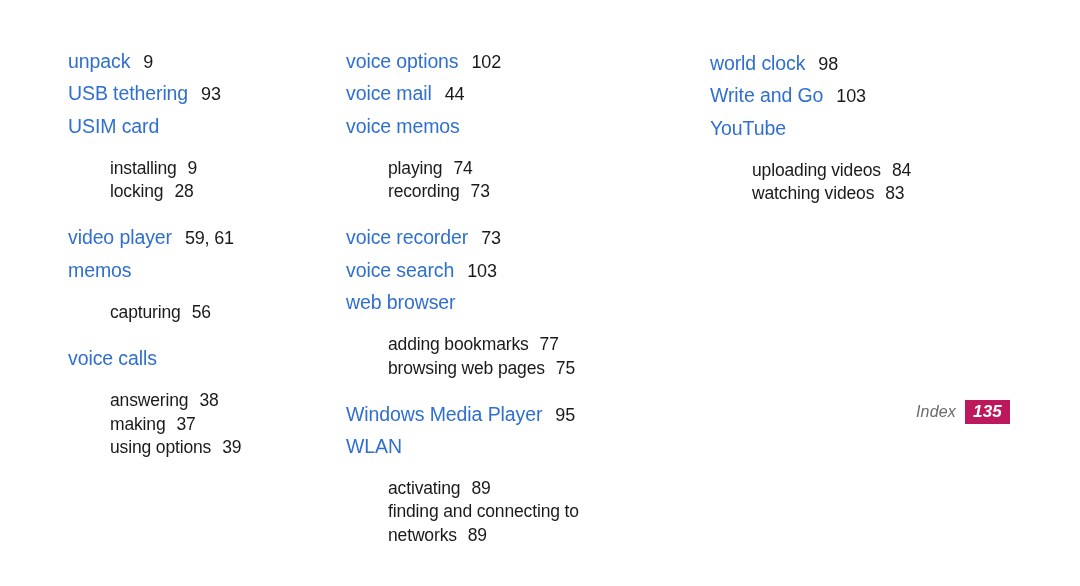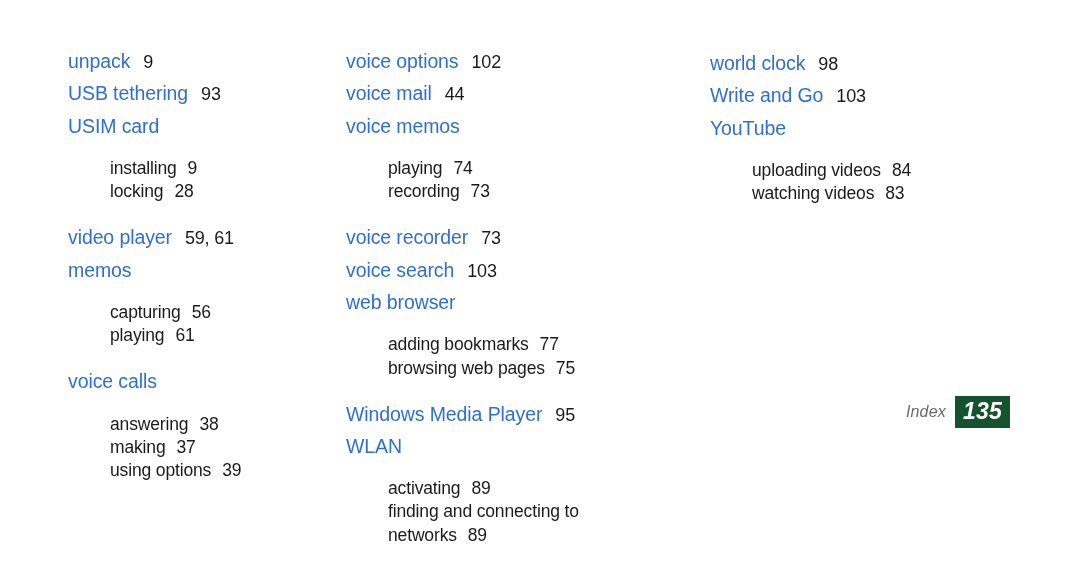--- a/index.html
+++ b/index.html
@@ -105,24 +105,24 @@
 
   .footer-label {
     font-style: italic;
     color: #6b6b6b;
     font-size: 16px;
     letter-spacing: 0.2px;
   }
 
   .footer-badge {
     margin-left: 9px;
-    background: #14532d;
+    background: #be185d;
     color: #ffffff;
     font-style: italic;
-    font-size: 23px;
+    font-size: 17px;
     font-weight: 600;
     padding: 2px 8px 3px 8px;
     line-height: 1.15;
     letter-spacing: 0.2px;
   }
 </style>
 </head>
 <body>
 
 <div class="page">
@@ -142,21 +142,20 @@
             <div class="sub"><span class="sub-label">locking</span><span class="sub-pages">28</span></div>
           </div>
         </div>
         <div class="entry">
           <div class="entry-head"><span class="term">video player</span><span class="pages">59, 61</span></div>
         </div>
         <div class="entry">
           <div class="entry-head"><span class="term">memos</span></div>
           <div class="subs">
             <div class="sub"><span class="sub-label">capturing</span><span class="sub-pages">56</span></div>
-            <div class="sub"><span class="sub-label">playing</span><span class="sub-pages">61</span></div>
           </div>
         </div>
         <div class="entry">
           <div class="entry-head"><span class="term">voice calls</span></div>
           <div class="subs">
             <div class="sub"><span class="sub-label">answering</span><span class="sub-pages">38</span></div>
             <div class="sub"><span class="sub-label">making</span><span class="sub-pages">37</span></div>
             <div class="sub"><span class="sub-label">using options</span><span class="sub-pages">39</span></div>
           </div>
         </div>

